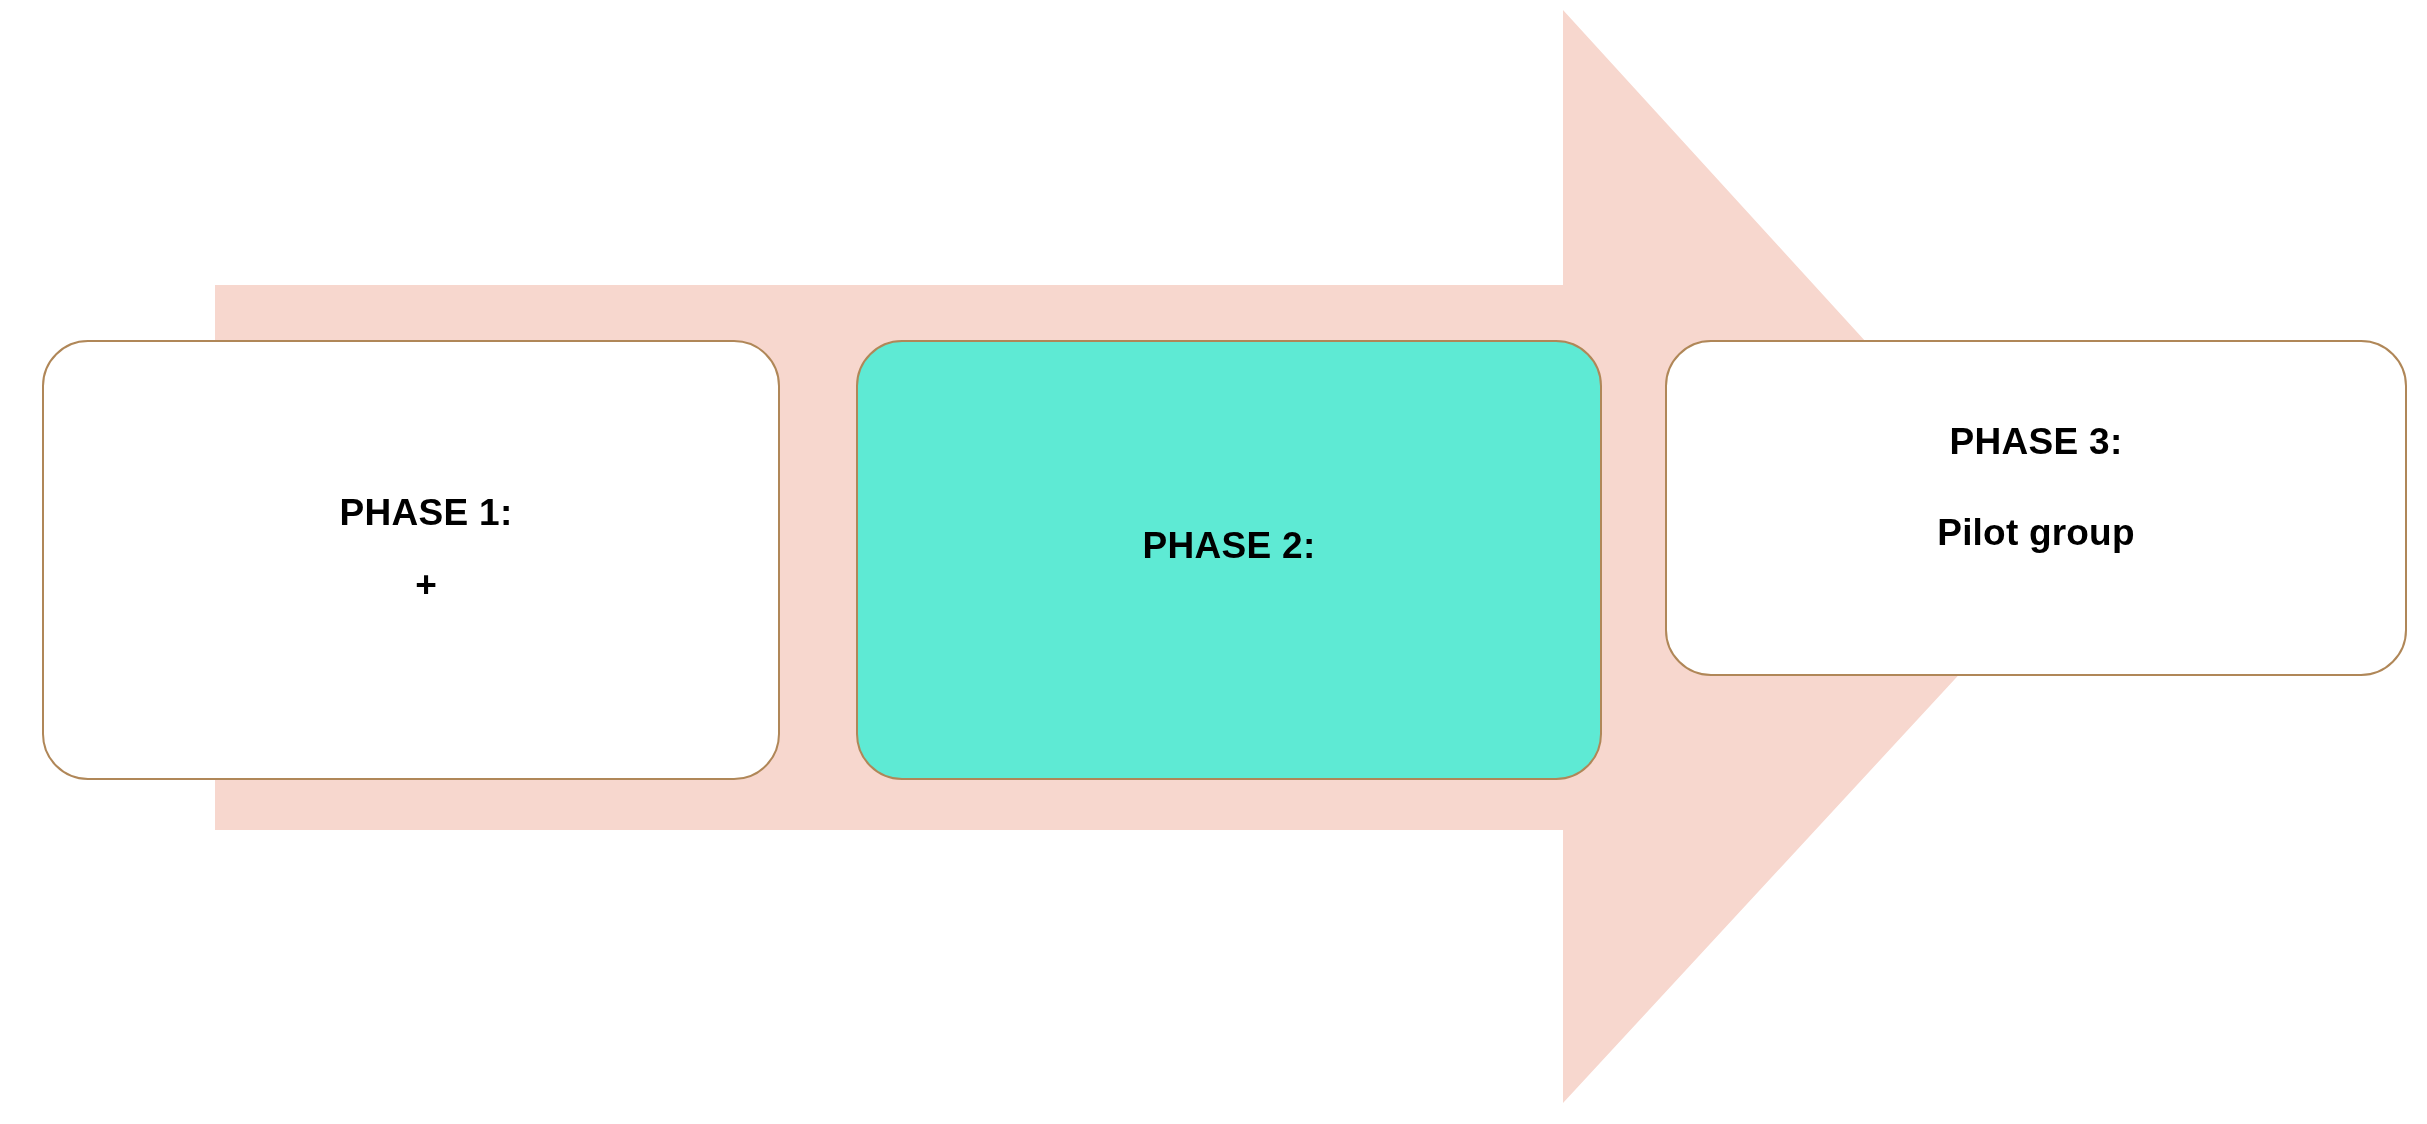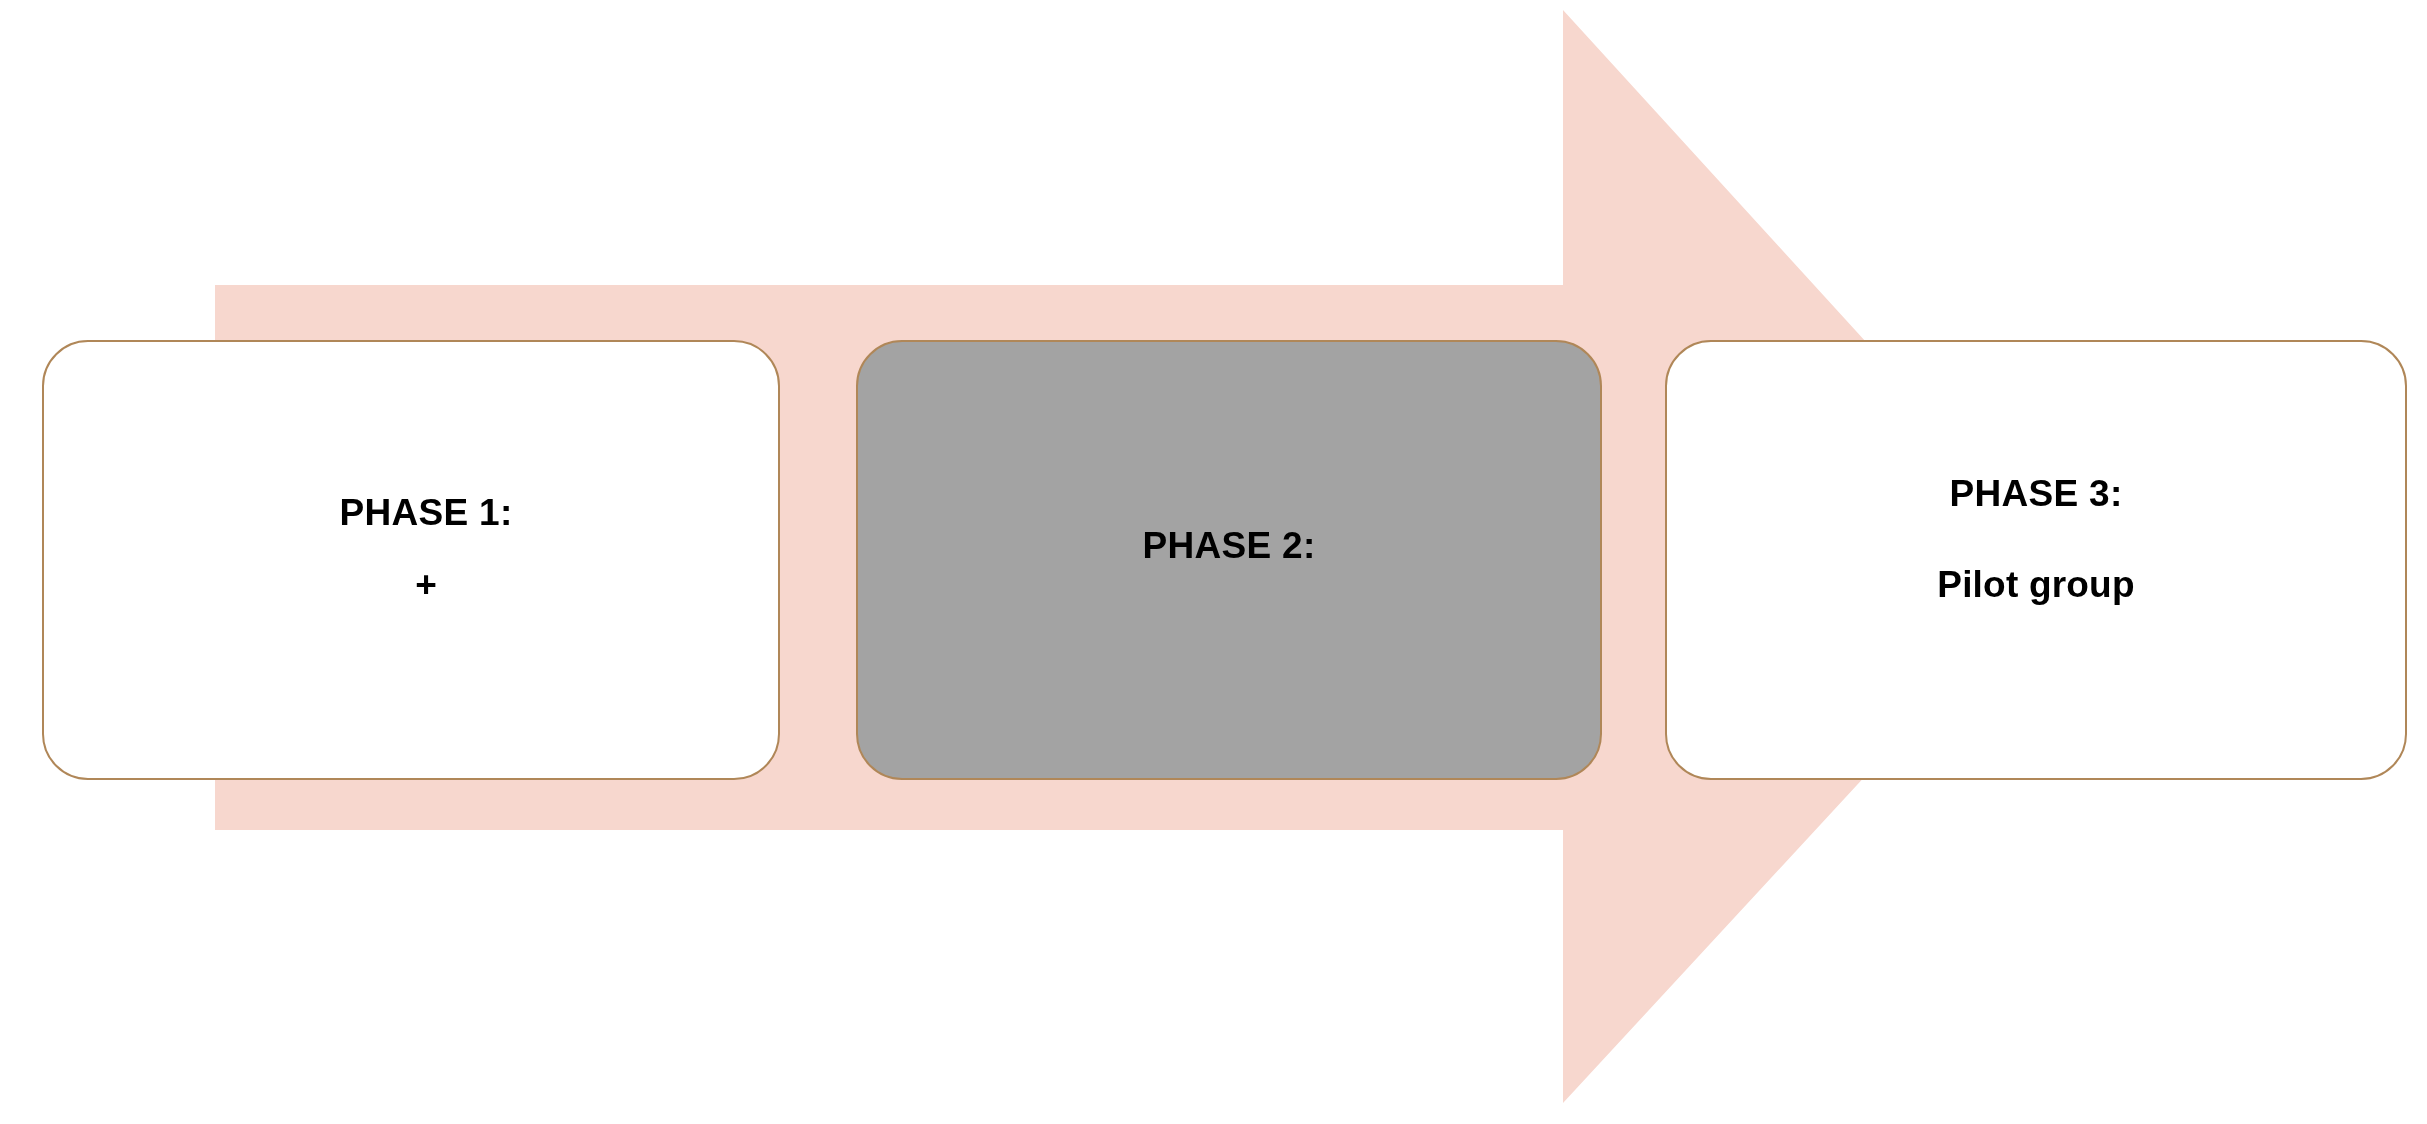--- a/index.html
+++ b/index.html
@@ -51,21 +51,21 @@
   #phase-box-2 {
     left: 856px;
     top: 340px;
     width: 746px;
     height: 440px;
   }
   #phase-box-3 {
     left: 1665px;
     top: 340px;
     width: 742px;
-    height: 440px;
+    height: 336px;
   }
   .phase-title {
     font-size: 37px;
     font-weight: bold;
     letter-spacing: 0.3px;
     line-height: 1.25;
     white-space: nowrap;
   }
   .phase-body {
     font-size: 37px;
@@ -92,21 +92,21 @@
 
   <svg id="arrow-layer" viewBox="0 0 2427 1124" preserveAspectRatio="none" aria-hidden="true">
     <polygon points="215,285 1563,285 1563,10 2065,560 1563,1103 1563,830 215,830" fill="#F7D7CE"></polygon>
   </svg>
 
   <div class="phase-box" id="phase-box-1" style="border-color: rgb(176, 135, 88); background: rgb(255, 255, 255); color: rgb(0, 0, 0); padding-left: 30px;">
     <div class="phase-title">PHASE 1:</div>
     <div class="phase-plus">+</div>
   </div>
 
-  <div class="phase-box" id="phase-box-2" style="border-color: rgb(176, 135, 88); background: #a3a3a3; color: rgb(0, 0, 0);">
+  <div class="phase-box" id="phase-box-2" style="border-color: rgb(176, 135, 88); background: #5eead4; color: rgb(0, 0, 0);">
     <div class="phase-title">PHASE 2:</div>
   </div>
 
   <div class="phase-box" id="phase-box-3" style="border-color: rgb(176, 135, 88); background: rgb(255, 255, 255); color: rgb(0, 0, 0);">
     <div class="phase-title">PHASE 3:</div>
     <div class="phase-body phase-body-a">Pilot group</div>
   </div>
 
 </div>
 

